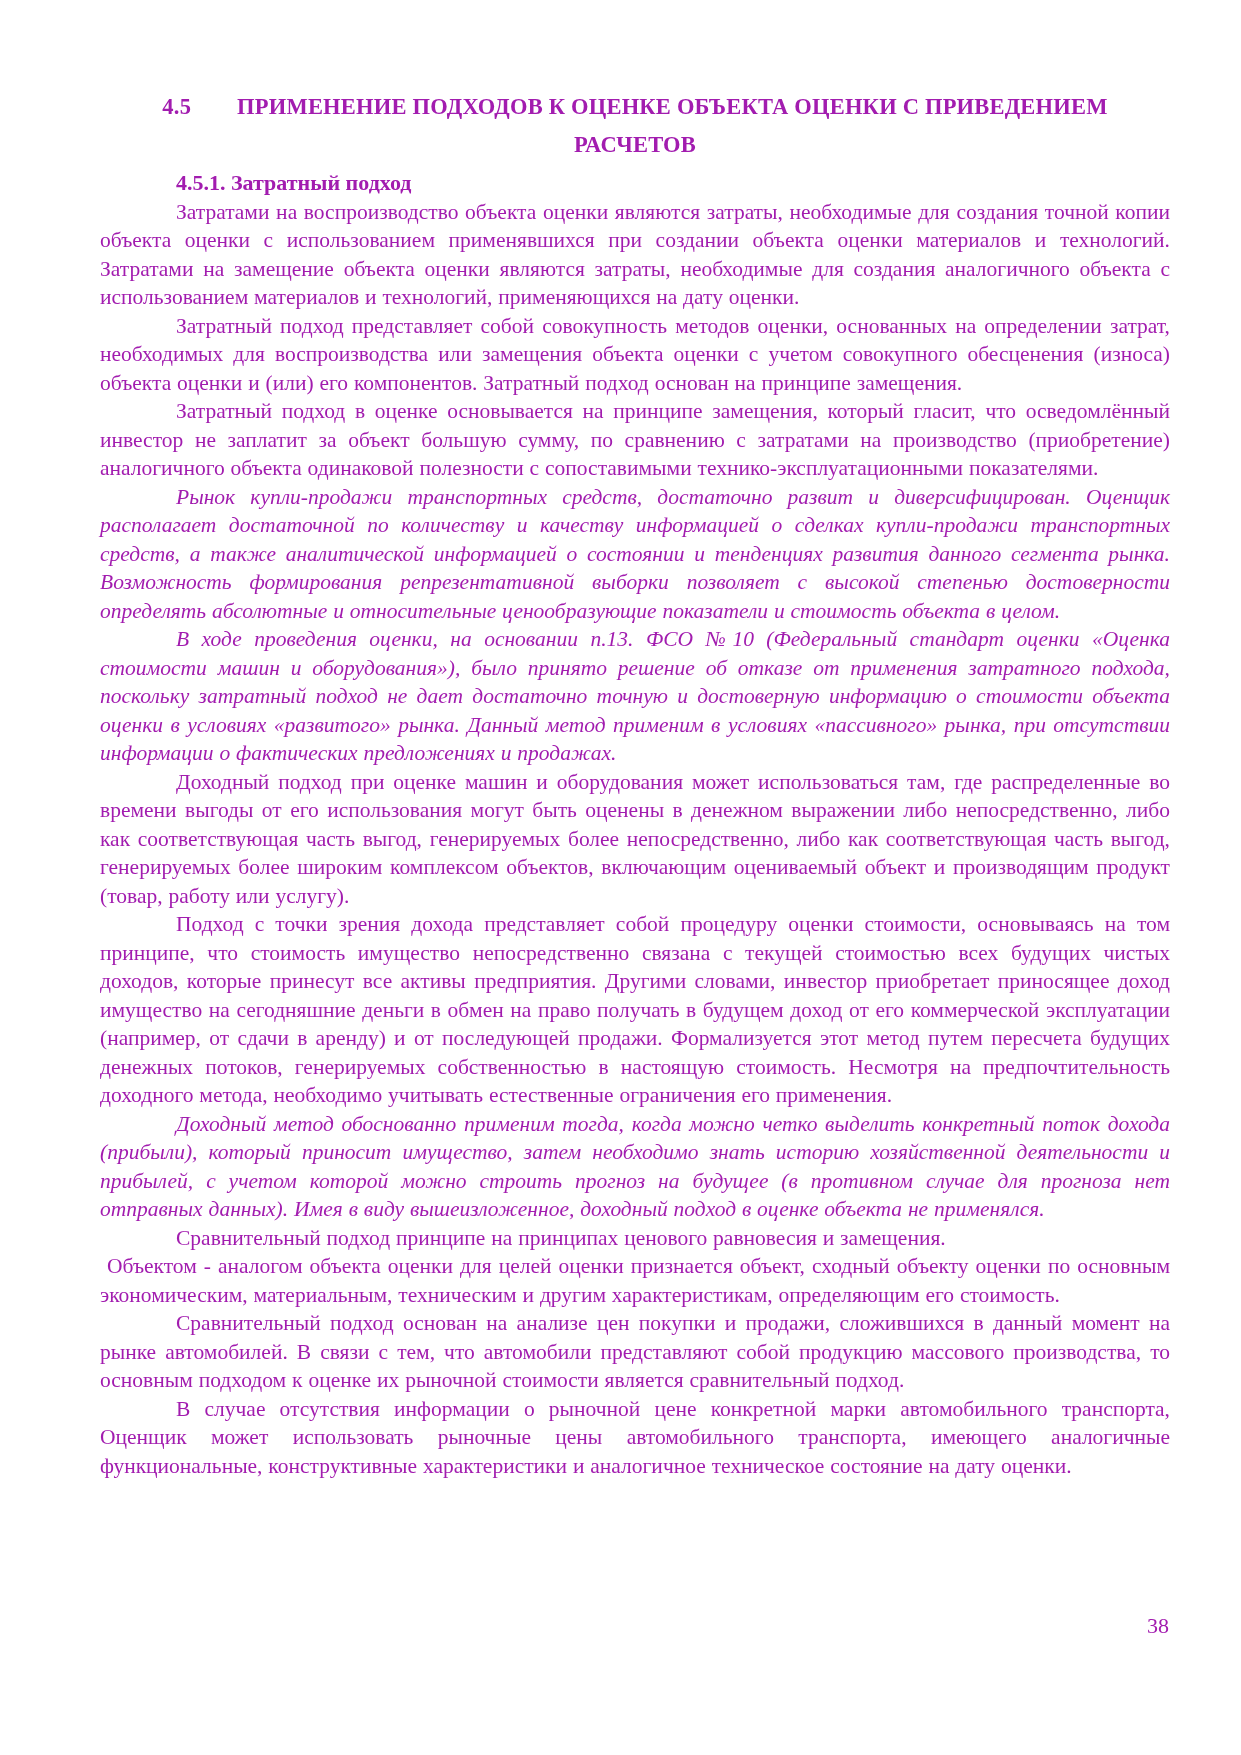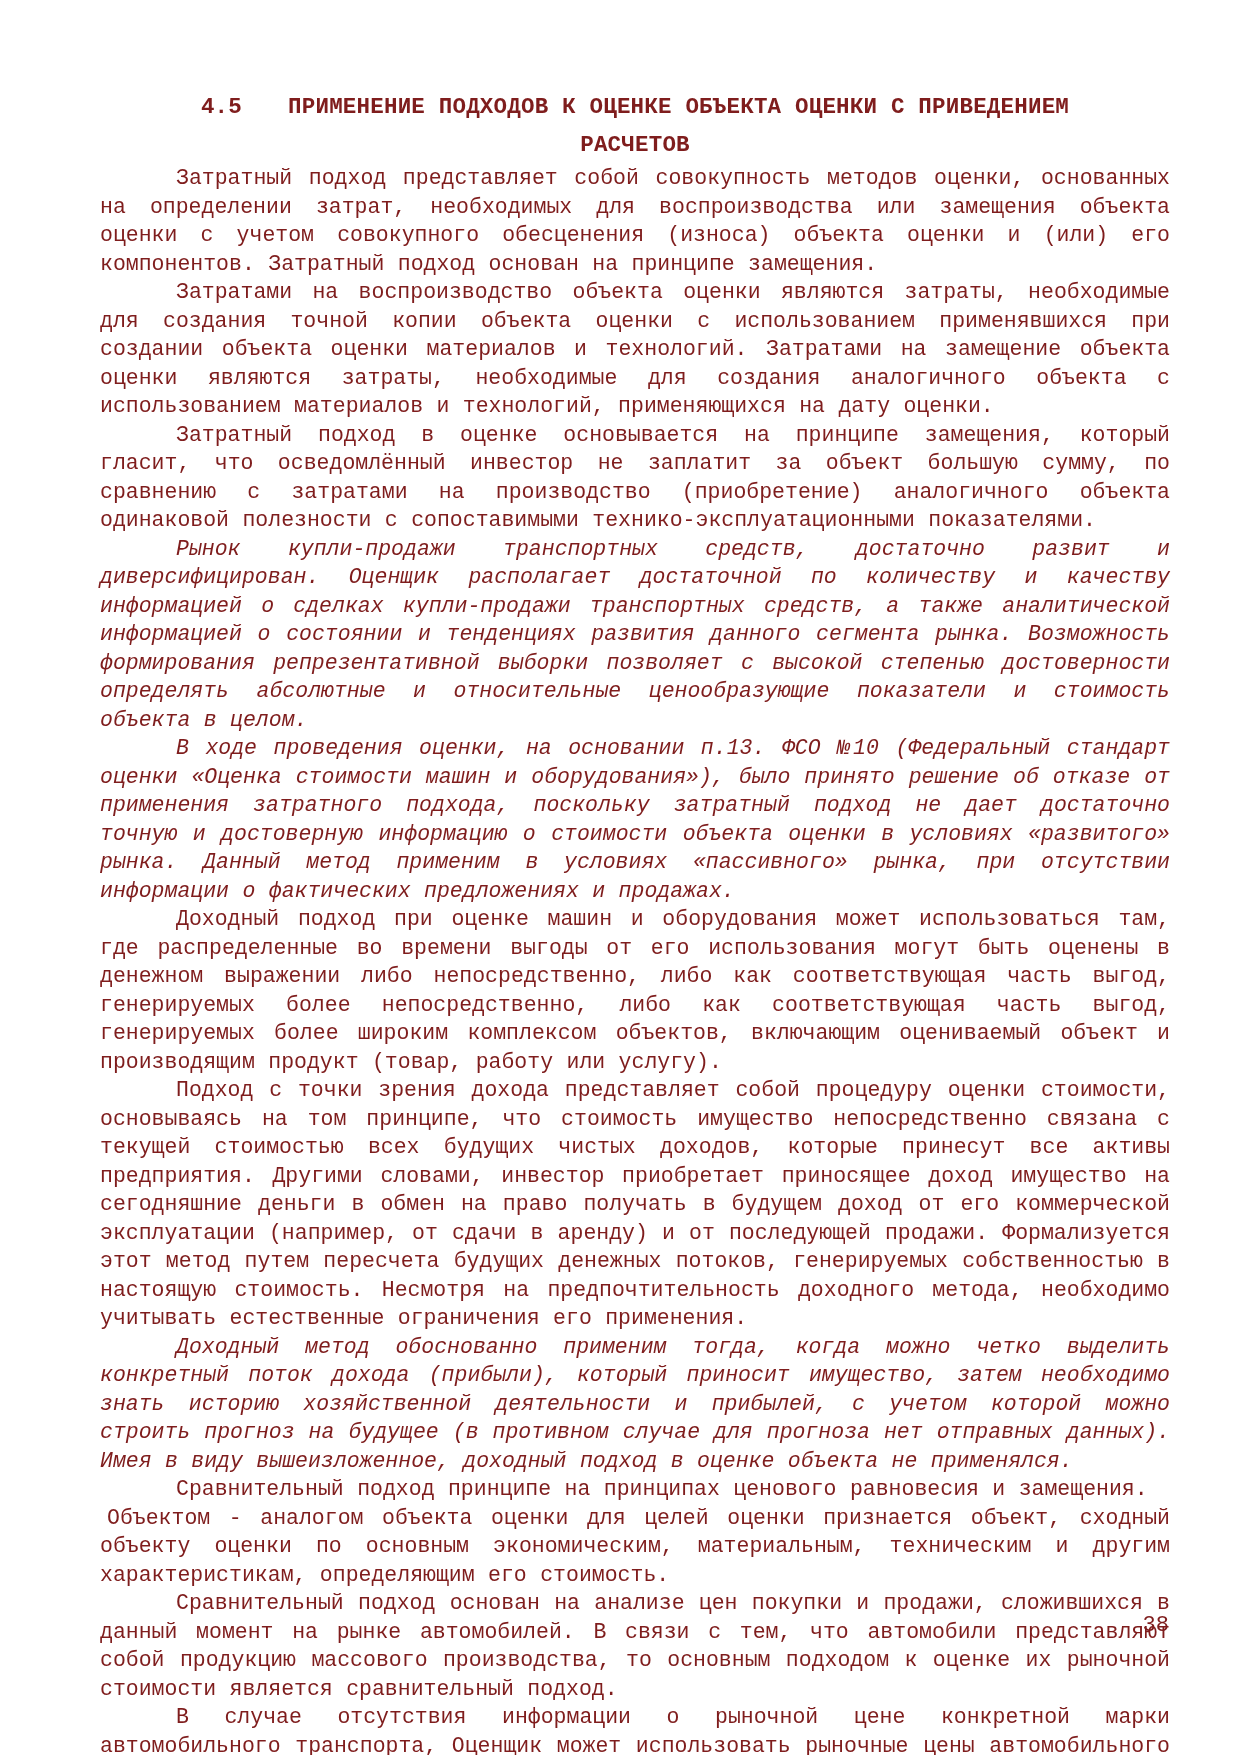--- a/index.html
+++ b/index.html
@@ -5,22 +5,22 @@
   html, body {
     margin: 0;
     padding: 0;
     background: #ffffff;
   }
   .page {
     position: relative;
     width: 1241px;
     height: 1755px;
     background: #ffffff;
-    color: #7f1d1d;
-    font-family: Liberation Mono, monospace;
+    color: #a21caf;
+    font-family: Liberation Serif, serif;
     overflow: hidden;
     box-sizing: border-box;
   }
   .content {
     position: absolute;
     top: 88px;
     left: 100px;
     width: 1070px;
   }
   .doc-title {
@@ -75,22 +75,23 @@
 <div class="page">
   <div class="content">
 
     <div class="doc-title">
       <div>
         <span class="num">4.5</span><span>ПРИМЕНЕНИЕ ПОДХОДОВ К ОЦЕНКЕ ОБЪЕКТА ОЦЕНКИ С ПРИВЕДЕНИЕМ</span>
       </div>
       <div>РАСЧЕТОВ</div>
     </div>
 
+    <h2 class="sec-heading first">4.5.1. Затратный подход</h2>
+    <p class="par">Затратами на воспроизводство объекта оценки являются затраты, необходимые для создания точной копии объекта оценки с использованием применявшихся при создании объекта оценки материалов и технологий. Затратами на замещение объекта оценки являются затраты, необходимые для создания аналогичного объекта с использованием материалов и технологий, применяющихся на дату оценки.</p>
     <p class="par">Затратный подход представляет собой совокупность методов оценки, основанных на определении затрат, необходимых для воспроизводства или замещения объекта оценки с учетом совокупного обесценения (износа) объекта оценки и (или) его компонентов. Затратный подход основан на принципе замещения.</p>
-    <p class="par">Затратами на воспроизводство объекта оценки являются затраты, необходимые для создания точной копии объекта оценки с использованием применявшихся при создании объекта оценки материалов и технологий. Затратами на замещение объекта оценки являются затраты, необходимые для создания аналогичного объекта с использованием материалов и технологий, применяющихся на дату оценки.</p>
     <p class="par">Затратный подход в оценке основывается на принципе замещения, который гласит, что осведомлённый инвестор не заплатит за объект большую сумму, по сравнению с затратами на производство (приобретение) аналогичного объекта одинаковой полезности с сопоставимыми технико-эксплуатационными показателями.</p>
     <p class="par italic">Рынок купли-продажи транспортных средств, достаточно развит и диверсифицирован. Оценщик располагает достаточной по количеству и качеству информацией о сделках купли-продажи транспортных средств, а также аналитической информацией о состоянии и тенденциях развития данного сегмента рынка. Возможность формирования репрезентативной выборки позволяет с высокой степенью достоверности определять абсолютные и относительные ценообразующие показатели и стоимость объекта в целом.</p>
     <p class="par italic">В ходе проведения оценки, на основании п.13. ФСО №10 (Федеральный стандарт оценки «Оценка стоимости машин и оборудования»), было принято решение об отказе от применения затратного подхода, поскольку затратный подход не дает достаточно точную и достоверную информацию о стоимости объекта оценки в условиях «развитого» рынка. Данный метод применим в условиях «пассивного» рынка, при отсутствии информации о фактических предложениях и продажах.</p>
 
     <p class="par">Доходный подход при оценке машин и оборудования может использоваться там, где распределенные во времени выгоды от его использования могут быть оценены в денежном выражении либо непосредственно, либо как соответствующая часть выгод, генерируемых более непосредственно, либо как соответствующая часть выгод, генерируемых более широким комплексом объектов, включающим оцениваемый объект и производящим продукт (товар, работу или услугу).</p>
     <p class="par">Подход с точки зрения дохода представляет собой процедуру оценки стоимости, основываясь на том принципе, что стоимость имущество непосредственно связана с текущей стоимостью всех будущих чистых доходов, которые принесут все активы предприятия. Другими словами, инвестор приобретает приносящее доход имущество на сегодняшние деньги в обмен на право получать в будущем доход от его коммерческой эксплуатации (например, от сдачи в аренду) и от последующей продажи. Формализуется этот метод путем пересчета будущих денежных потоков, генерируемых собственностью в настоящую стоимость. Несмотря на предпочтительность доходного метода, необходимо учитывать естественные ограничения его применения.</p>
     <p class="par italic">Доходный метод обоснованно применим тогда, когда можно четко выделить конкретный поток дохода (прибыли), который приносит имущество, затем необходимо знать историю хозяйственной деятельности и прибылей, с учетом которой можно строить прогноз на будущее (в противном случае для прогноза нет отправных данных). Имея в виду вышеизложенное, доходный подход в оценке объекта не применялся.</p>
 
     <p class="par">Сравнительный подход принципе на принципах ценового равновесия и замещения.</p>
     <p class="par flush">Объектом - аналогом объекта оценки для целей оценки признается объект, сходный объекту оценки по основным экономическим, материальным, техническим и другим характеристикам, определяющим его стоимость.</p>

